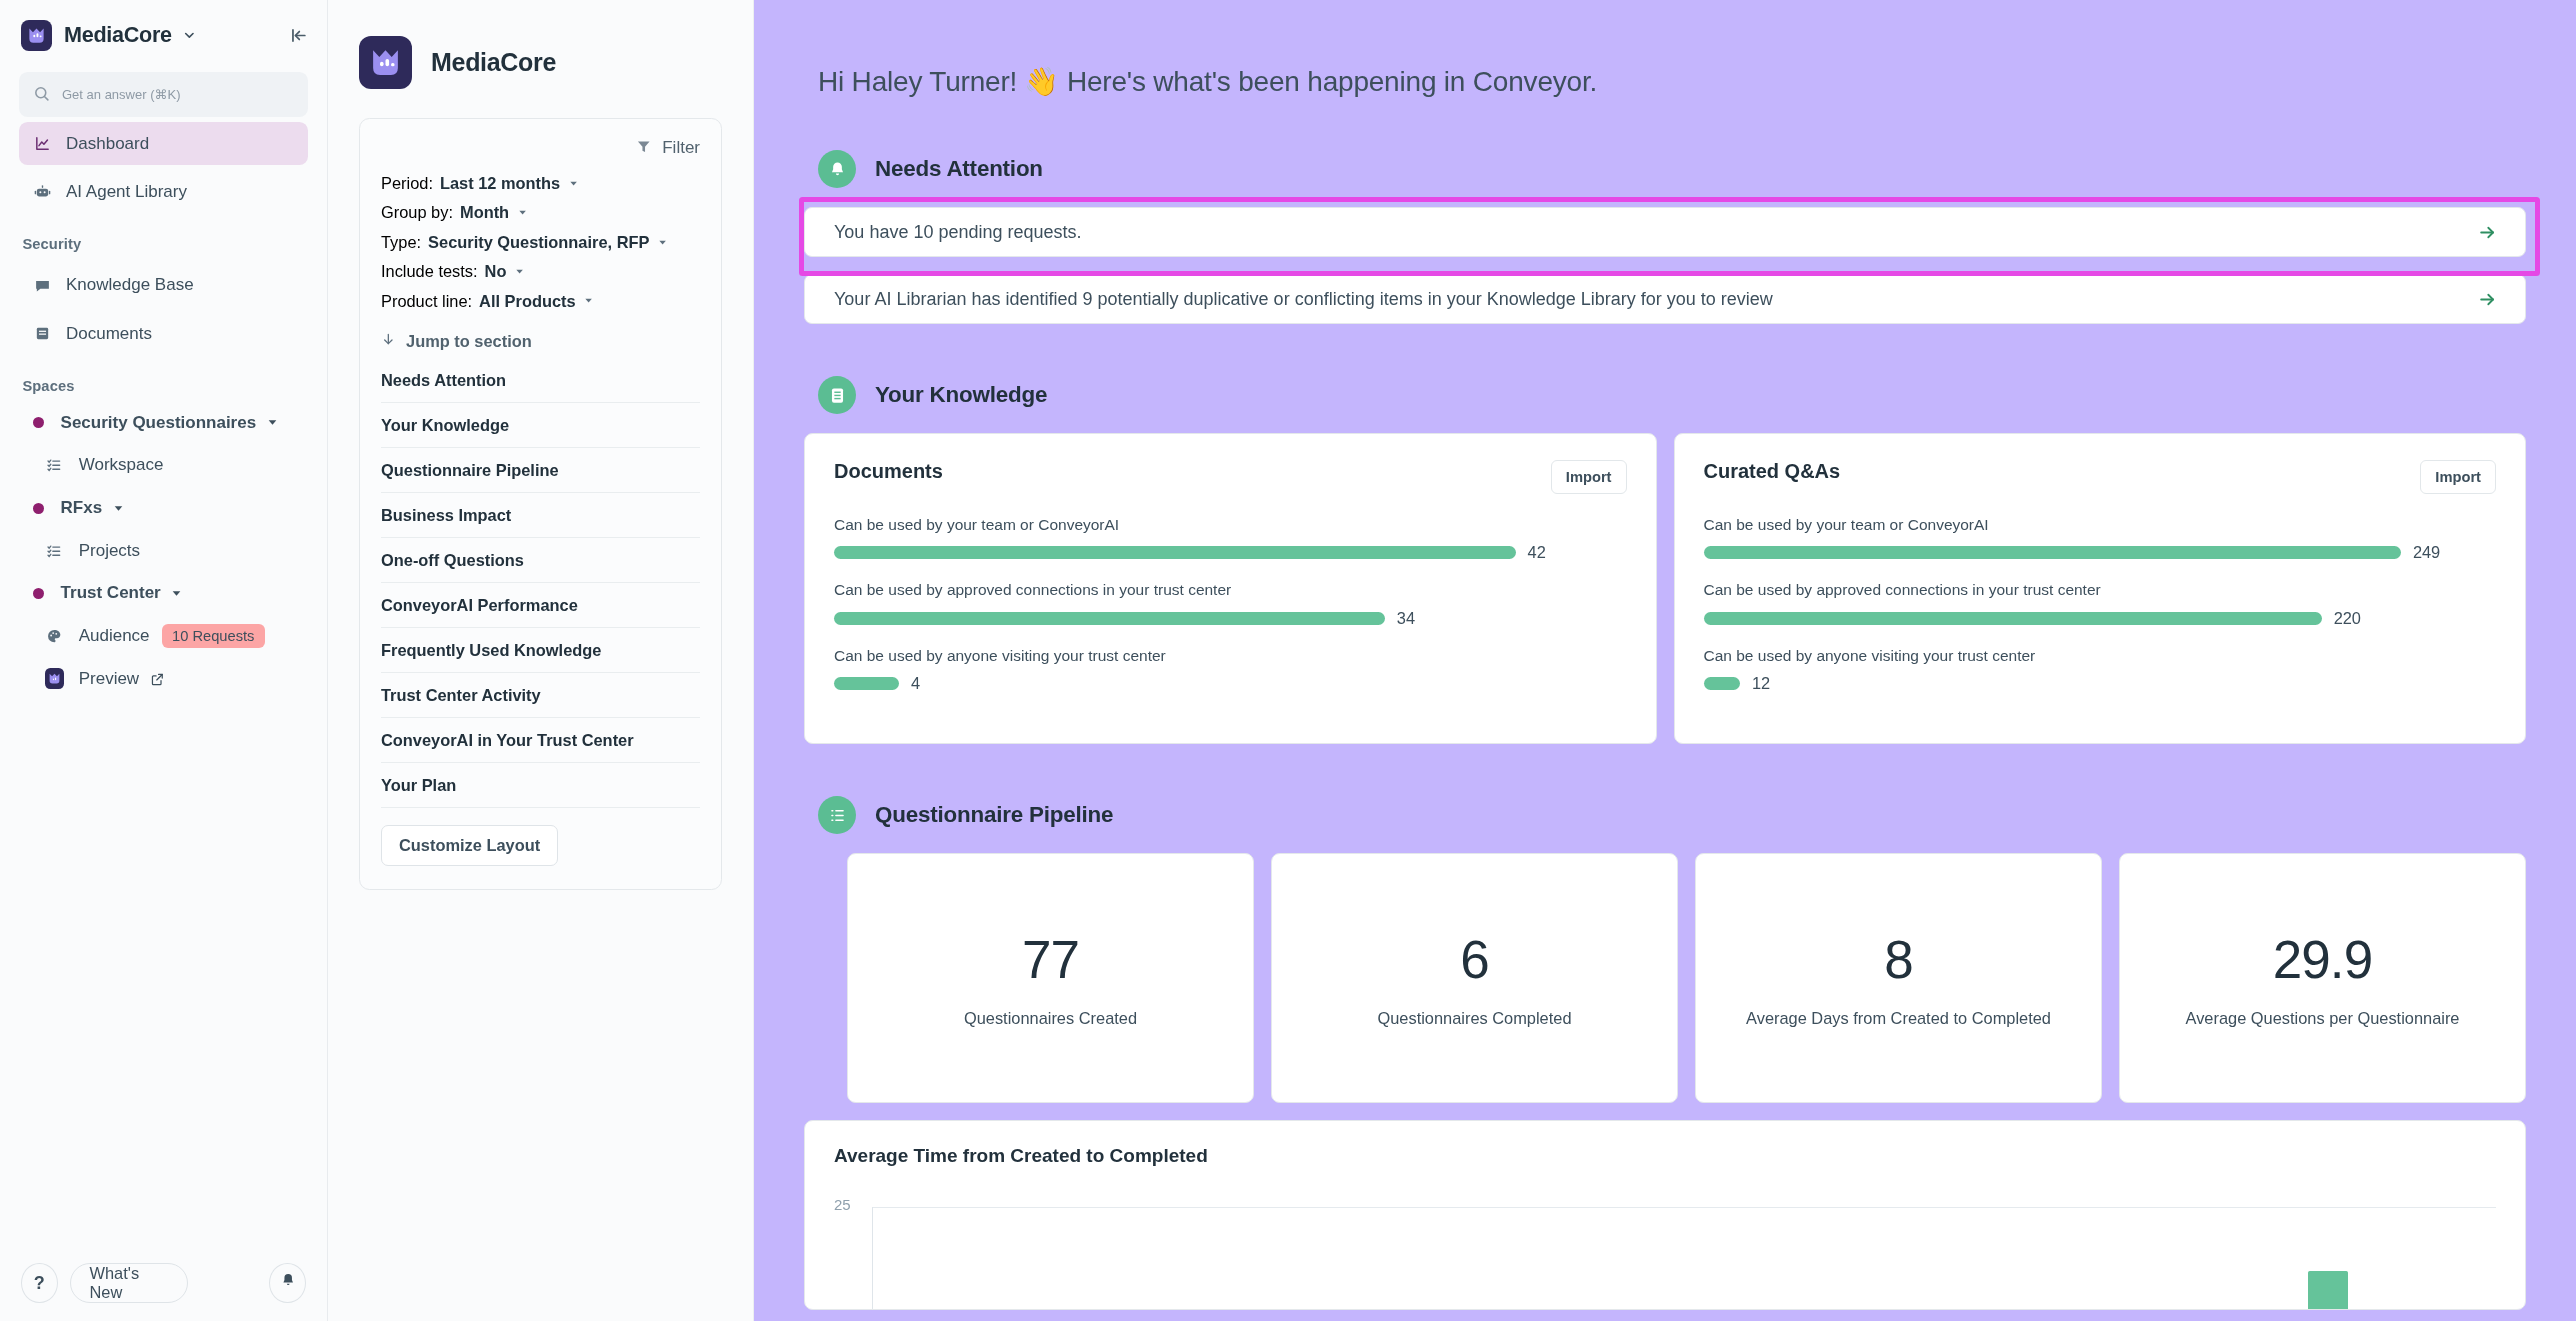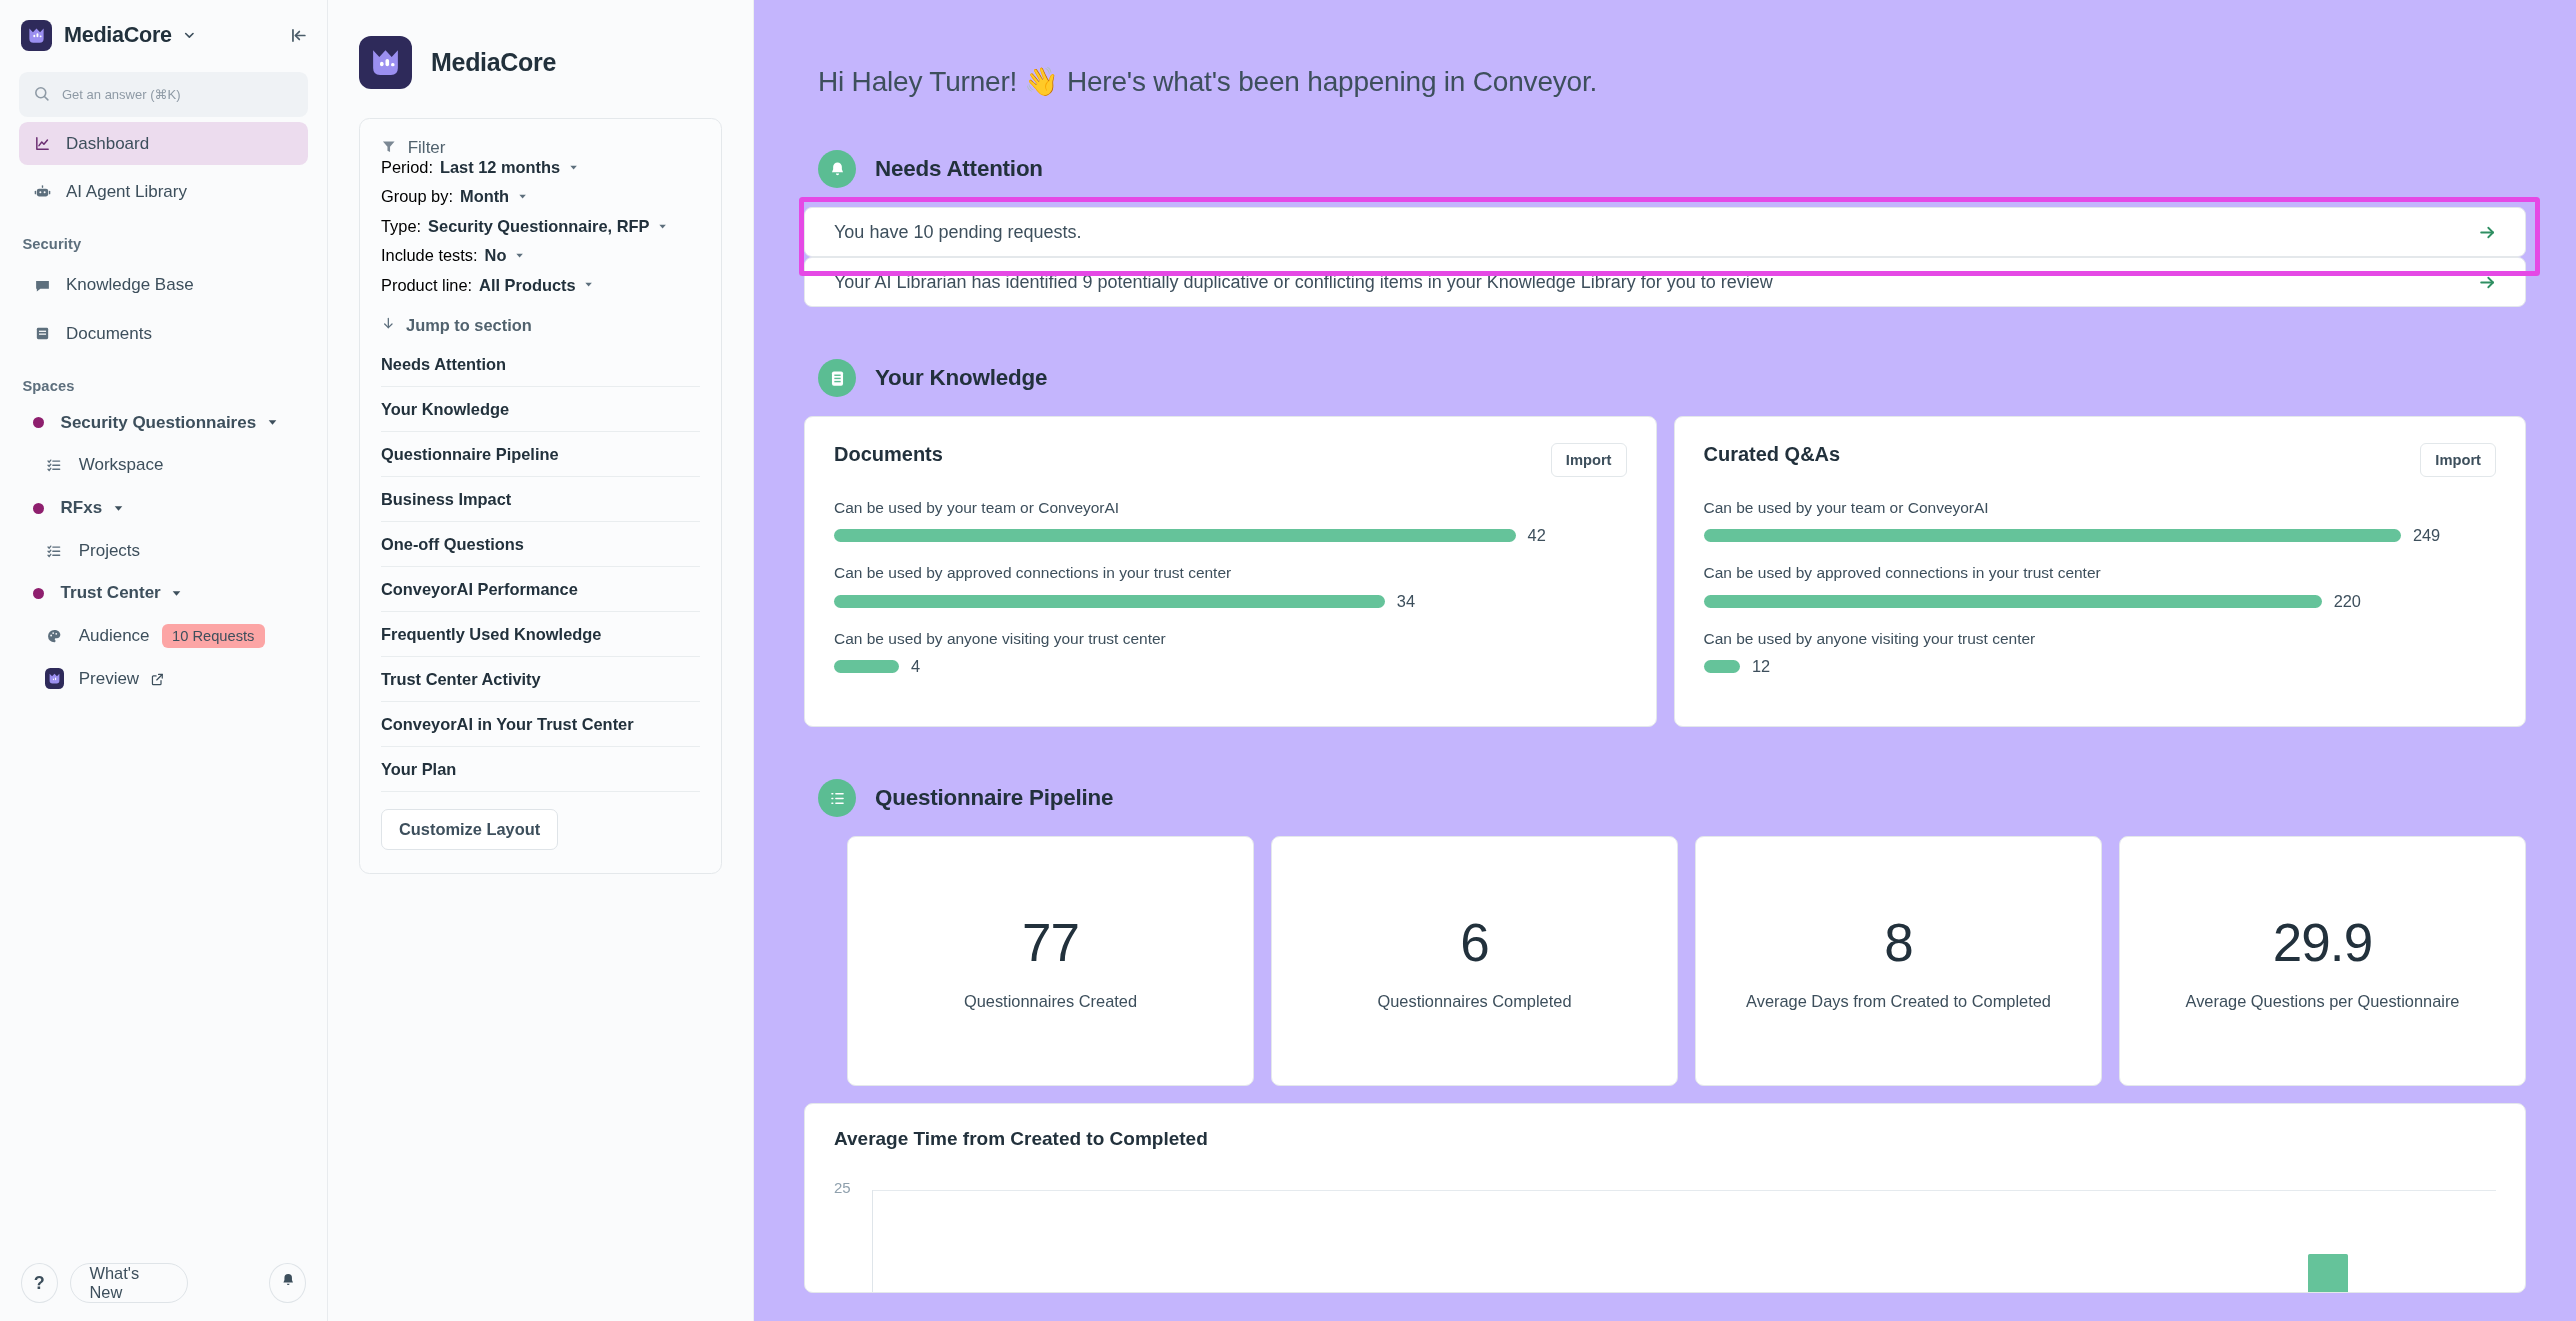--- a/index.html
+++ b/index.html
@@ -95,21 +95,21 @@
   .fp-head { display: flex; align-items: center; margin-bottom: 29px; }
   .fp-logo {
     width: 53px; height: 53px; border-radius: 12px; background: #2e2a5a;
     display: flex; align-items: center; justify-content: center; flex:0 0 53px;
   }
   .fp-title { font-size: 25px; font-weight: 700; color: #22313c; margin-left: 19px; letter-spacing:-0.3px;}
   .fp-card {
     border: 0.9px solid #e4e8eb; border-radius: 10.4px; background: #fbfcfd;
     padding: 19px 21px 22.4px 21px;
   }
-  .fp-filter-row { display:flex; align-items:center; margin-bottom: 0; }
+  .fp-filter-row { display:flex; align-items:center; margin-bottom: 16px; justify-content: flex-end; }
   .fp-filter-lbl { font-size: 17px; color: #51626e; margin-left: 11.2px; }
   .fp-line { display: flex; align-items: center; margin-bottom: 10.4px; font-size: 16.4px; flex-wrap: nowrap;}
   .fp-key { color: #000000; }
   .fp-val { color: #22313c; font-weight: 700; margin-left: 7px; white-space: nowrap; }
   .fp-caret { margin-left: 7.8px; display:flex; }
   .jump-head { display: flex; align-items: center; margin: 21px 0 7px 0; }
   .jump-lbl { font-size: 16.4px; font-weight: 700; color: #51626e; margin-left: 10.4px; }
   .jump-item {
     font-size: 16.4px; font-weight: 700; color: #22313c;
     padding: 13px 0 12px 0; border-bottom: 0.9px solid #e9edef; cursor: pointer;
@@ -132,21 +132,21 @@
   .sec-title { font-size: 22.4px; font-weight: 700; color: #22313c; margin-left: 19px; letter-spacing:-0.2px;}
 
   .attn-wrap { position: relative; }
   .attn-highlight {
     position: absolute; left: -5.2px; top: -10.4px; right: -14px; height: 79px;
     border: 5.2px solid #e549e5; border-radius: 3.5px; pointer-events: none;
   }
   .attn-row {
     background: #ffffff; border: 0.9px solid #e4e8eb; border-radius: 7.8px;
     height: 50px; display: flex; align-items: center; padding: 0 28px 0 29px;
-    cursor: pointer;
+    margin-bottom: 17px; cursor: pointer;
   }
   .attn-text { font-size: 18px; color: #3d4f5c; }
   .attn-arrow { margin-left: auto; display:flex; }
 
   .cards2 { display: flex; gap: 17px; margin-left: 0; }
   .kcard {
     flex: 1; background: #ffffff; border: 0.9px solid #e4e8eb; border-radius: 8.6px;
     padding: 26px 29px 31px 29px;
   }
   .kcard-head { display: flex; align-items: flex-start; margin-bottom: 22.4px; }

